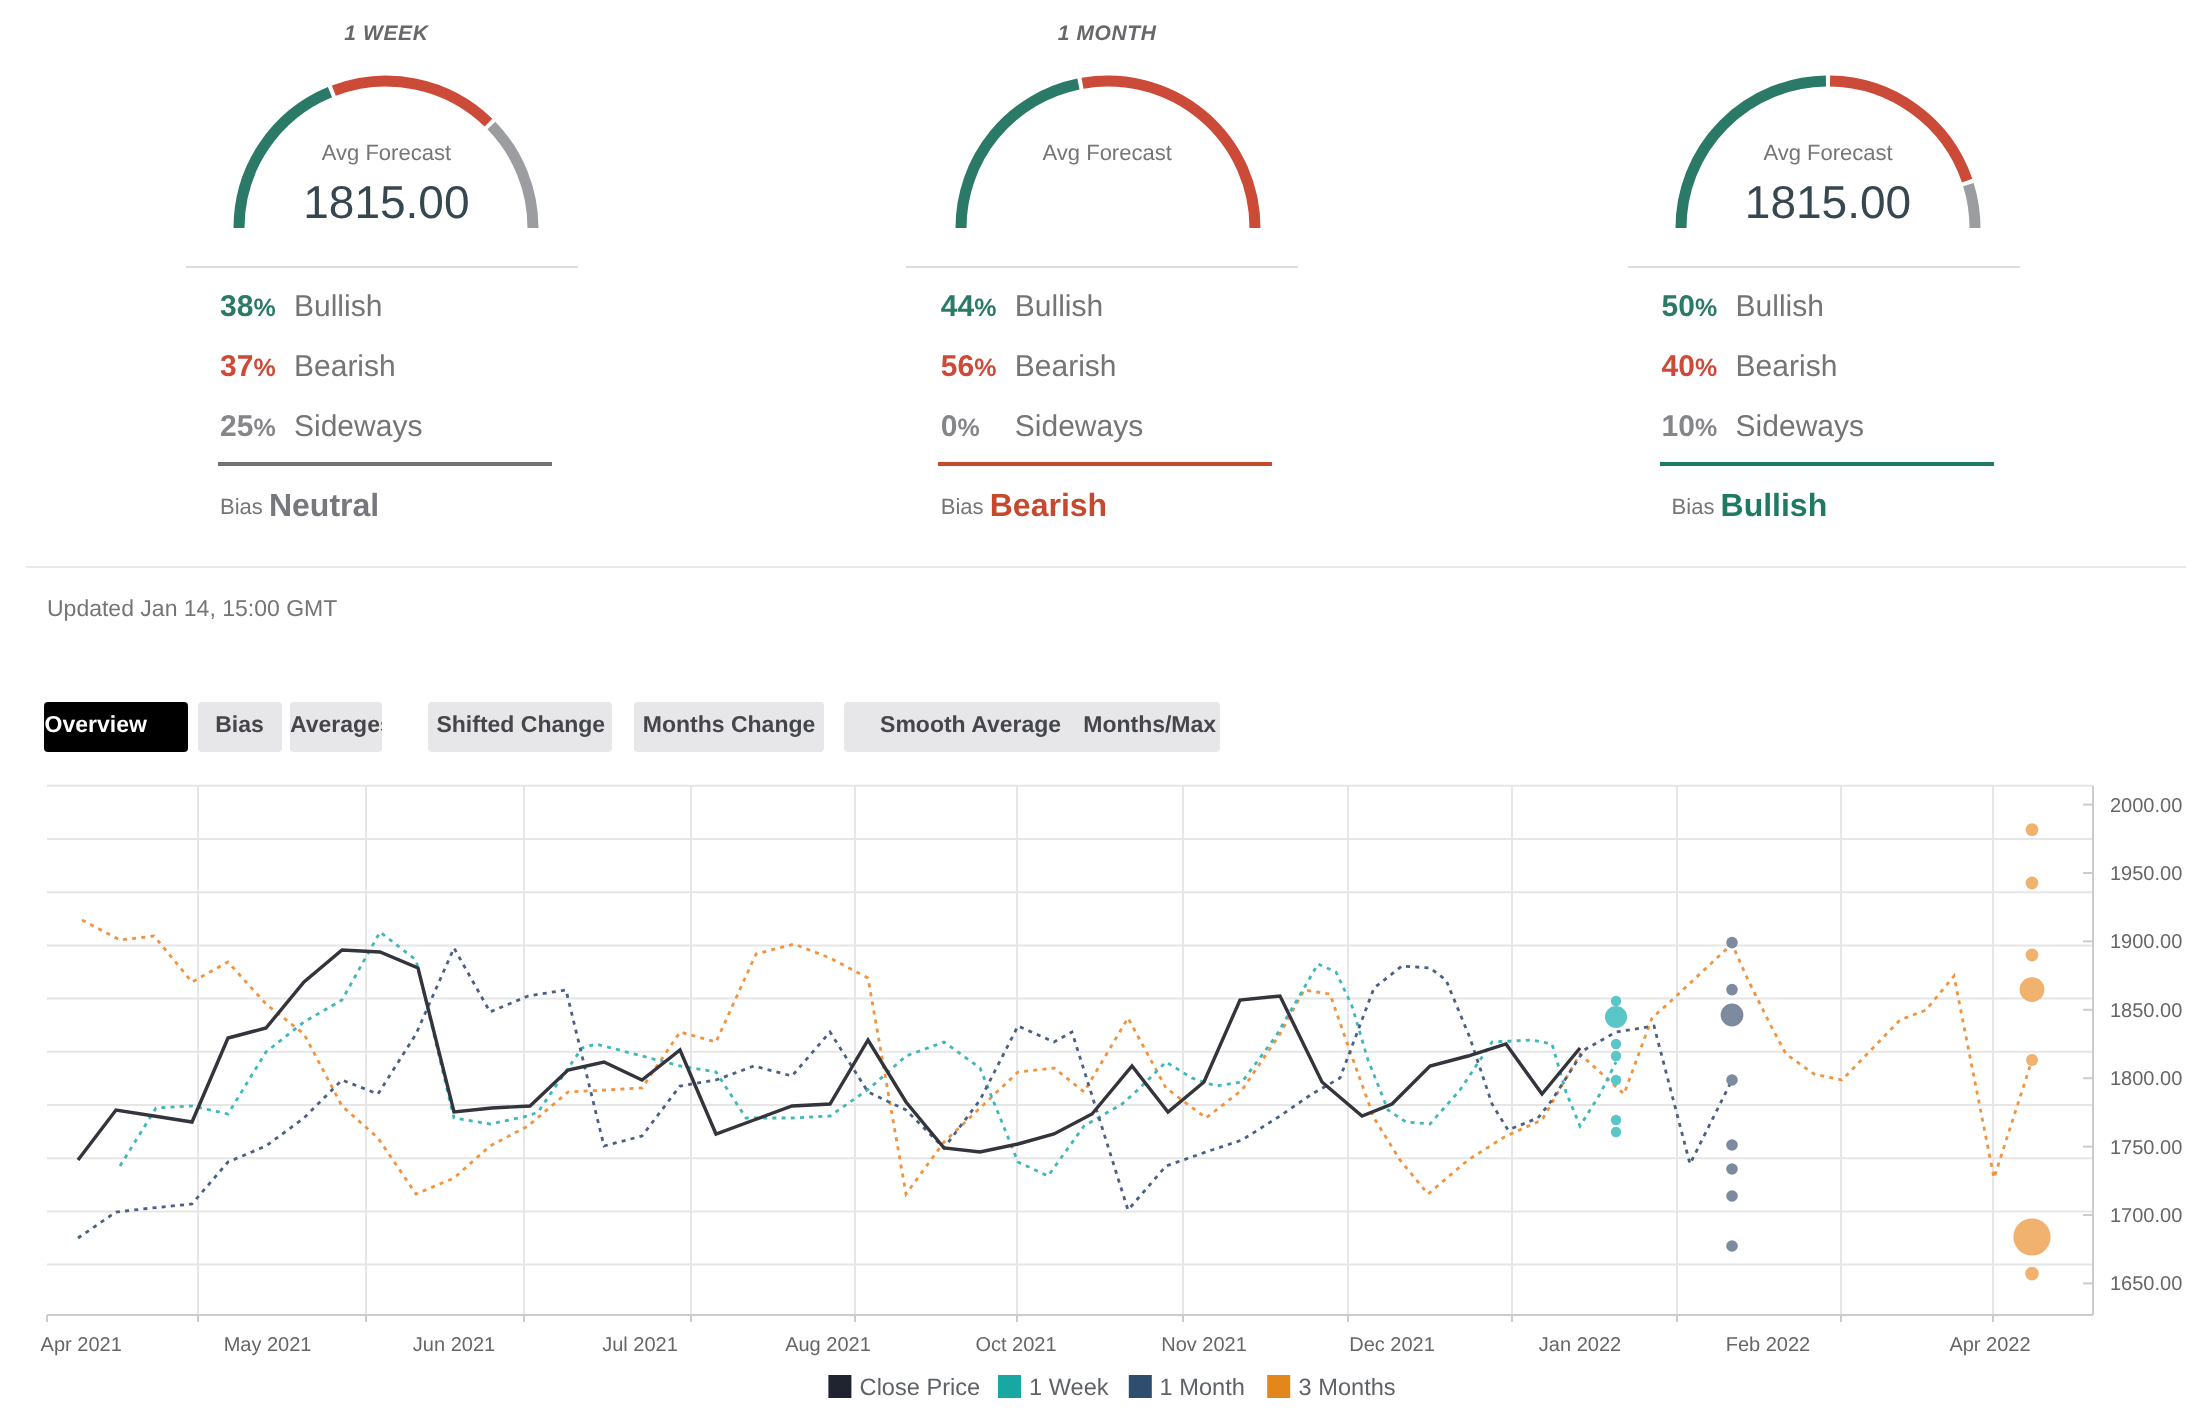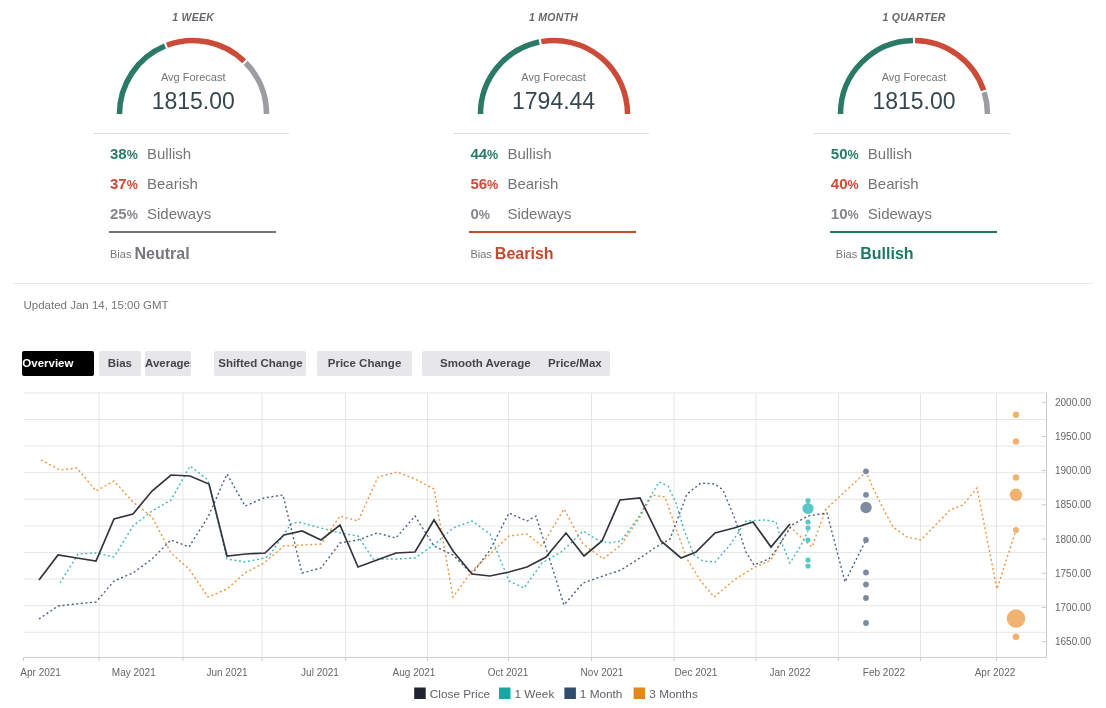--- a/index.html
+++ b/index.html
@@ -22,30 +22,28 @@
  <div style="position:absolute;top:231px;left:96px;width:167px;height:2px;background:#717276"></div>
  <div style="position:absolute;top:244px;left:97px;font-size:11px;color:#757575">Bias <span style="font-size:16px;font-weight:bold;color:#77787d;position:relative;top:1px">Neutral</span></div>
 </div>
 <div style="position:absolute;left:373.4px;top:0;width:360.4px;height:290px">
  <div style="position:absolute;top:11px;left:0;width:100%;text-align:center;font-size:10.5px;font-weight:bold;font-style:italic;color:#67686c;letter-spacing:.3px">1 MONTH</div>
  <svg width="164" height="86" viewBox="0 0 164 86" style="position:absolute;left:98.2px;top:29.7px">
       <path d="M 8.50 84.00 A 73.5 73.5 0 0 1 67.22 12.00" stroke="#2b7a68" stroke-width="5.5" fill="none"></path>
 <path d="M 69.24 11.62 A 73.5 73.5 0 0 1 155.50 84.00" stroke="#cc4a38" stroke-width="5.5" fill="none"></path>
     </svg>
  <div style="position:absolute;top:71px;left:0;width:100%;text-align:center;font-size:11px;color:#757575">Avg Forecast</div>
- <div style="position:absolute;top:88px;left:0;width:100%;text-align:center;font-size:23px;color:#37474f">1794.44</div>
  <div style="position:absolute;top:133px;left:80px;width:196px;height:1px;background:#dcdcdc"></div>
  <div style="position:absolute;top:145px;left:97px;font-size:15px;color:#757575"><b style="color:#2b7a68;display:inline-block;width:37px">44<span style="font-size:12.5px">%</span></b>Bullish</div>
  <div style="position:absolute;top:175px;left:97px;font-size:15px;color:#757575"><b style="color:#cc4a38;display:inline-block;width:37px">56<span style="font-size:12.5px">%</span></b>Bearish</div>
  <div style="position:absolute;top:205px;left:97px;font-size:15px;color:#85868a"><b style="display:inline-block;width:37px">0<span style="font-size:12.5px">%</span></b><span style="color:#757575">Sideways</span></div>
  <div style="position:absolute;top:231px;left:96px;width:167px;height:2px;background:#c6492f"></div>
  <div style="position:absolute;top:244px;left:97px;font-size:11px;color:#757575">Bias <span style="font-size:16px;font-weight:bold;color:#c6492f;position:relative;top:1px">Bearish</span></div>
 </div>
 <div style="position:absolute;left:733.8px;top:0;width:360.4px;height:290px">
- <div style="position:absolute;top:11px;left:0;width:100%;text-align:center;font-size:10.5px;font-weight:bold;font-style:italic;color:#67686c;letter-spacing:.3px">1 QUARTER</div>
  <svg width="164" height="86" viewBox="0 0 164 86" style="position:absolute;left:98.2px;top:29.7px">
       <path d="M 8.50 84.00 A 73.5 73.5 0 0 1 80.97 10.51" stroke="#2b7a68" stroke-width="5.5" fill="none"></path>
 <path d="M 83.03 10.51 A 73.5 73.5 0 0 1 151.58 60.31" stroke="#cc4a38" stroke-width="5.5" fill="none"></path>
 <path d="M 152.21 62.27 A 73.5 73.5 0 0 1 155.50 84.00" stroke="#9b9da1" stroke-width="5.5" fill="none"></path>
     </svg>
  <div style="position:absolute;top:71px;left:0;width:100%;text-align:center;font-size:11px;color:#757575">Avg Forecast</div>
  <div style="position:absolute;top:88px;left:0;width:100%;text-align:center;font-size:23px;color:#37474f">1815.00</div>
  <div style="position:absolute;top:133px;left:80px;width:196px;height:1px;background:#dcdcdc"></div>
  <div style="position:absolute;top:145px;left:97px;font-size:15px;color:#757575"><b style="color:#2b7a68;display:inline-block;width:37px">50<span style="font-size:12.5px">%</span></b>Bullish</div>
  <div style="position:absolute;top:175px;left:97px;font-size:15px;color:#757575"><b style="color:#cc4a38;display:inline-block;width:37px">40<span style="font-size:12.5px">%</span></b>Bearish</div>
@@ -53,23 +51,23 @@
  <div style="position:absolute;top:231px;left:96px;width:167px;height:2px;background:#1e7a63"></div>
  <div style="position:absolute;top:244px;left:102px;font-size:11px;color:#757575">Bias <span style="font-size:16px;font-weight:bold;color:#1e7a63;position:relative;top:1px">Bullish</span></div>
 </div>
 <div style="position:absolute;top:283px;left:13px;width:1080px;height:1px;background:#e8e8e8"></div>
 <div style="position:absolute;top:299px;left:23.5px;font-size:11.5px;color:#757575">Updated Jan 14, 15:00 GMT</div>
 <div style="position:absolute;top:350.8px;left:0">
     <div style="position:absolute;left:22.3px;top:0;background:#000000;color:#fff;width:71.5px;text-align:left;height:25px;line-height:25px;font-size:11.5px;font-weight:bold;border-radius:2px;overflow:hidden">Overview</div>
     <div style="position:absolute;left:98.7px;top:0;background:#e7e7ea;color:#45464b;width:42.2px;text-align:center;height:25px;line-height:25px;font-size:11.5px;font-weight:bold;border-radius:2px;overflow:hidden">Bias</div>
     <div style="position:absolute;left:145px;top:0;background:#e7e7ea;color:#45464b;width:46px;text-align:center;height:25px;line-height:25px;font-size:11.5px;font-weight:bold;border-radius:2px;overflow:hidden">Averages</div>
     <div style="position:absolute;left:214.4px;top:0;background:#e7e7ea;color:#45464b;width:92px;text-align:center;height:25px;line-height:25px;font-size:11.5px;font-weight:bold;border-radius:2px;overflow:hidden">Shifted Change</div>
-    <div style="position:absolute;left:316.9px;top:0;background:#e7e7ea;color:#45464b;width:95.3px;text-align:center;height:25px;line-height:25px;font-size:11.5px;font-weight:bold;border-radius:2px;overflow:hidden">Price Change</div>
+    <div style="position:absolute;left:316.9px;top:0;background:#e7e7ea;color:#45464b;width:95.3px;text-align:center;height:25px;line-height:25px;font-size:11.5px;font-weight:bold;border-radius:2px;overflow:hidden">Months Change</div>
     <div style="position:absolute;left:422.3px;top:0;background:#e7e7ea;color:#45464b;width:126px;text-align:center;height:25px;line-height:25px;font-size:11.5px;font-weight:bold;border-radius:2px;overflow:hidden">Smooth Average</div>
-    <div style="position:absolute;left:539.2px;top:0;background:#e7e7ea;color:#45464b;width:71.3px;text-align:center;height:25px;line-height:25px;font-size:11.5px;font-weight:bold;border-radius:2px;overflow:hidden">Price/Max</div>
+    <div style="position:absolute;left:539.2px;top:0;background:#e7e7ea;color:#45464b;width:71.3px;text-align:center;height:25px;line-height:25px;font-size:11.5px;font-weight:bold;border-radius:2px;overflow:hidden">Months/Max</div>
   </div>
 <svg style="position:absolute;left:0;top:385px" width="1106" height="323" viewBox="0 385 1106 323">
 <line x1="23.5" y1="392.9" x2="1046.5" y2="392.9" stroke="#e6e6e6" stroke-width="1"></line>
 <line x1="23.5" y1="419.5" x2="1046.5" y2="419.5" stroke="#e6e6e6" stroke-width="1"></line>
 <line x1="23.5" y1="446.1" x2="1046.5" y2="446.1" stroke="#e6e6e6" stroke-width="1"></line>
 <line x1="23.5" y1="472.7" x2="1046.5" y2="472.7" stroke="#e6e6e6" stroke-width="1"></line>
 <line x1="23.5" y1="499.3" x2="1046.5" y2="499.3" stroke="#e6e6e6" stroke-width="1"></line>
 <line x1="23.5" y1="525.9" x2="1046.5" y2="525.9" stroke="#e6e6e6" stroke-width="1"></line>
 <line x1="23.5" y1="552.5" x2="1046.5" y2="552.5" stroke="#e6e6e6" stroke-width="1"></line>
 <line x1="23.5" y1="579.1" x2="1046.5" y2="579.1" stroke="#e6e6e6" stroke-width="1"></line>

